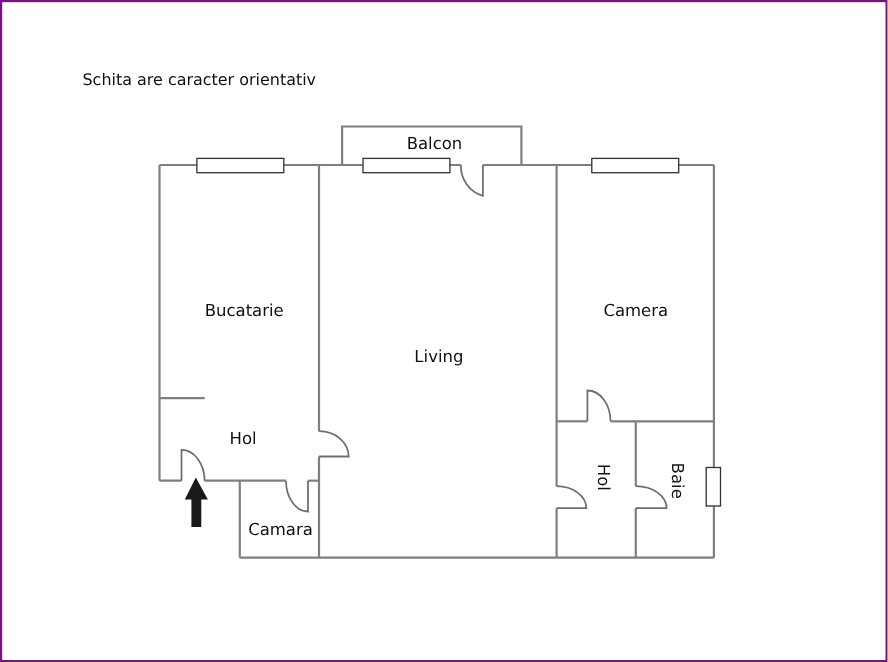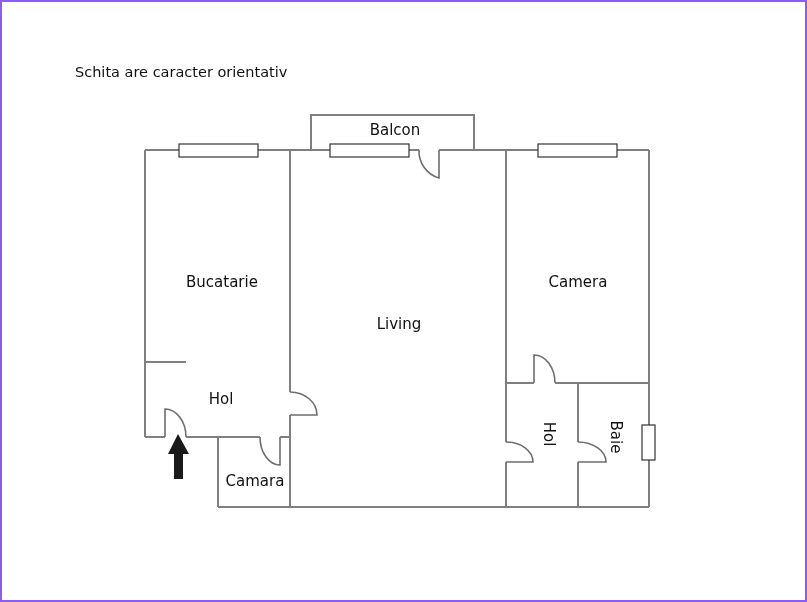--- a/index.html
+++ b/index.html
@@ -1,20 +1,20 @@
 <!DOCTYPE html>
 <html><head>
   <meta charset="utf-8">
   <style>
     html, body { margin: 0; padding: 0; background: #ffffff; }
     .frame {
       position: relative;
       width: 807px; height: 602px;
       box-sizing: border-box;
-      border: 2px solid #8b5cf6;
+      border: 2px solid #701a75;
       background: #ffffff;
       overflow: hidden;
     }
     svg { position: absolute; left: 0; top: 0; }
     .wall { stroke: #7f7f7f; stroke-width: 2; fill: none; }
     .win { stroke: #333333; stroke-width: 1.2; fill: #ffffff; }
     .door { stroke: #6e6e6e; stroke-width: 1.6; fill: none; }
     .lbl { font-family: "DejaVu Sans", sans-serif; font-size: 15px; fill: #111111; }
     .note { font-family: "DejaVu Sans", sans-serif; font-size: 14.5px; fill: #111111; }
   </style>

